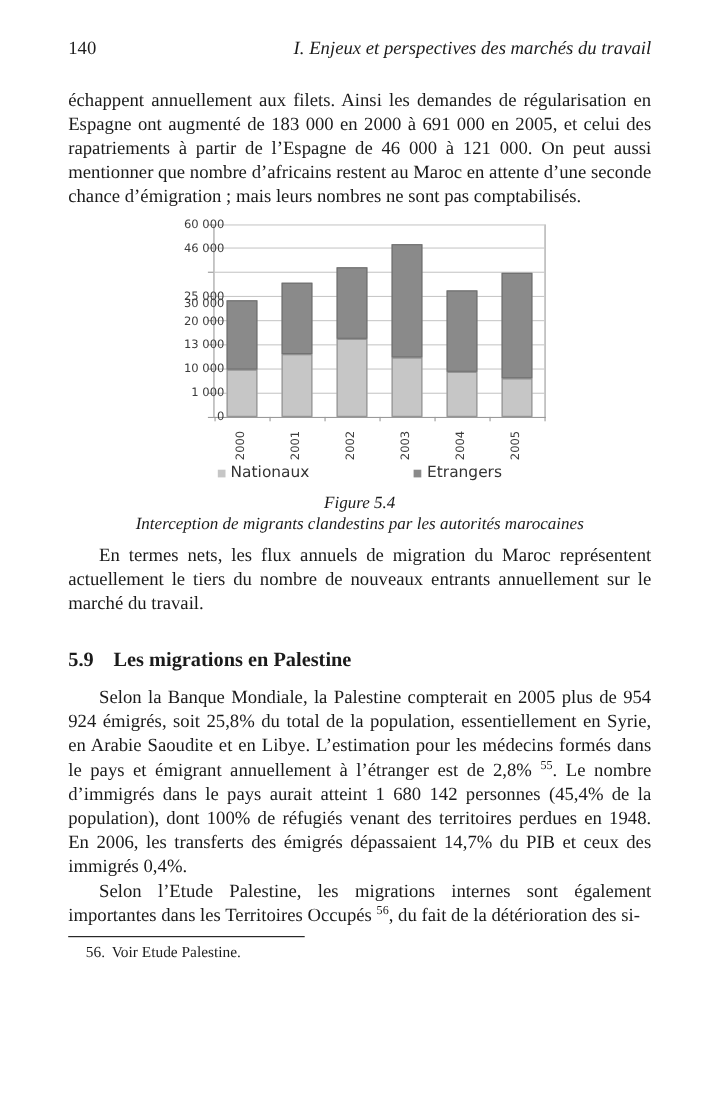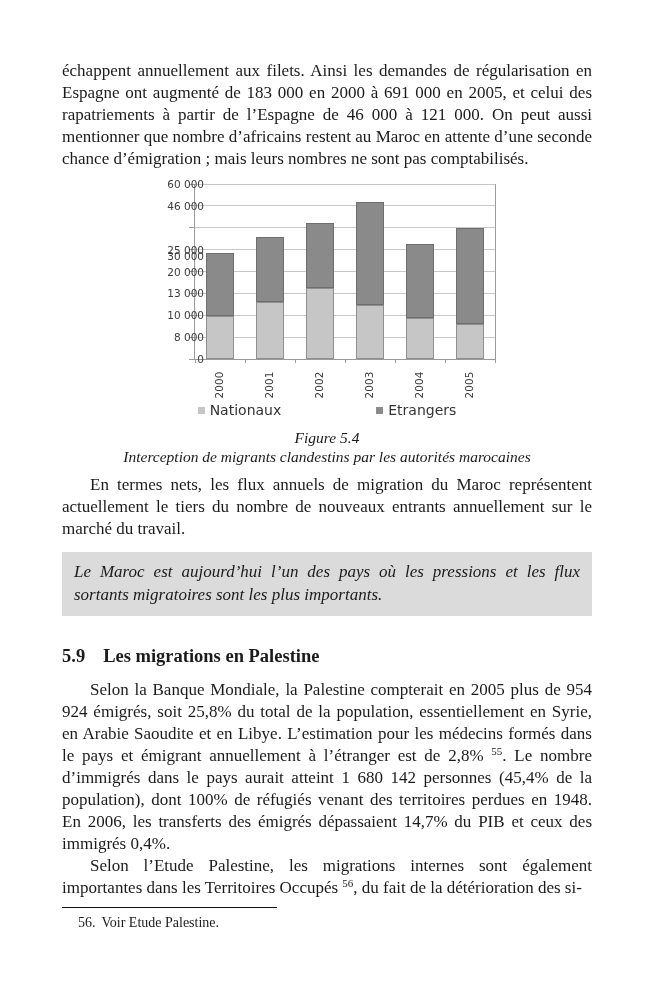--- a/index.html
+++ b/index.html
@@ -47,20 +47,24 @@
   .fnblock{margin-top:8px;}
   .fnrule{width:215px;height:1px;background:#111;margin-bottom:6px;}
   .fn{font-size:14px;line-height:18px;text-indent:16px;margin:0;text-align:left;}
   .fn .fnnum{margin-right:6px;}
 </style>
 </head>
 <body>
 
 <div class="page">
 
+  <div class="runhead">
+    <span>140</span>
+    <span class="title">I. Enjeux et perspectives des marchés du travail</span>
+  </div>
 
   <p class="para first">échappent annuellement aux filets. Ainsi les demandes de régularisation en Espagne ont augmenté de 183 000 en 2000 à 691 000 en 2005, et celui des rapatriements à partir de l’Espagne de 46 000 à 121 000. On peut aussi mentionner que nombre d’africains restent au Maroc en attente d’une seconde chance d’émigration ; mais leurs nombres ne sont pas comptabilisés.</p>
 
   <div class="chart-wrap">
     <div class="chart" id="chart">
       <div class="plot" id="plot">
           <div class="ytick" style="top: 174.5px;"></div>
           <div class="gridline" style="top: 152.625px;"></div>
           <div class="ytick" style="top: 152.625px;"></div>
           <div class="gridline" style="top: 130.75px;"></div>
@@ -101,21 +105,21 @@
           <span class="legend-item">
             <span class="legend-swatch" style="background: rgb(198, 198, 198);"></span>
             <span>Nationaux</span>
           </span>
           <span class="legend-item">
             <span class="legend-swatch" style="background: rgb(138, 138, 138);"></span>
             <span>Etrangers</span>
           </span>
         </div>
     <div class="ylab" style="top: 174px;">0</div>
-        <div class="ylab" style="top: 152.125px;">8 000</div>
+        <div class="ylab" style="top: 152.125px;">1 000</div>
         <div class="ylab" style="top: 130.25px;">10 000</div>
         <div class="ylab" style="top: 108.375px;">13 000</div>
         <div class="ylab" style="top: 86.5px;">20 000</div>
         <div class="ylab" style="top: 64.625px;">25 000</div>
         <div class="ylab" style="top: 42.75px; margin-top: 28px;">30 000</div>
         <div class="ylab" style="top: 20.875px;">46 000</div>
         <div class="ylab" style="top: -1px;">60 000</div>
         <div class="xlab" style="left: 57px; top: 199px;">2000</div>
         <div class="xlab" style="left: 107px; top: 199px;">2001</div>
         <div class="xlab" style="left: 157px; top: 199px;">2002</div>
@@ -123,21 +127,20 @@
         <div class="xlab" style="left: 257px; top: 199px;">2004</div>
         <div class="xlab" style="left: 307px; top: 199px;">2005</div>
       </div>
   </div>
 
   <div class="figlabel">Figure 5.4</div>
   <div class="figcap">Interception de migrants clandestins par les autorités marocaines</div>
 
   <p class="para indent" style="margin-top:8px;">En termes nets, les flux annuels de migration du Maroc représentent actuellement le tiers du nombre de nouveaux entrants annuellement sur le marché du travail.</p>
 
-  <div class="callout">Le Maroc est aujourd’hui l’un des pays où les pressions et les flux sortants migratoires sont les plus importants.</div>
 
   <div class="sechead">
     <span class="num">5.9</span><span>Les migrations en Palestine</span>
   </div>
 
   <p class="para indent" style="margin-top:12px;">Selon la Banque Mondiale, la Palestine compterait en 2005 plus de 954 924 émigrés, soit 25,8% du total de la population, essentiellement en Syrie, en Arabie Saoudite et en Libye. L’estimation pour les médecins formés dans le pays et émigrant annuellement à l’étranger est de 2,8% <sup>55</sup>. Le nombre d’immigrés dans le pays aurait atteint 1 680 142 personnes (45,4% de la population), dont 100% de réfugiés venant des territoires perdues en 1948. En 2006, les transferts des émigrés dépassaient 14,7% du PIB et ceux des immigrés 0,4%.</p>
 
   <p class="para indent">Selon l’Etude Palestine, les migrations internes sont également importantes dans les Territoires Occupés <sup>56</sup>, du fait de la détérioration des si-</p>
 
   <div class="fnblock">

